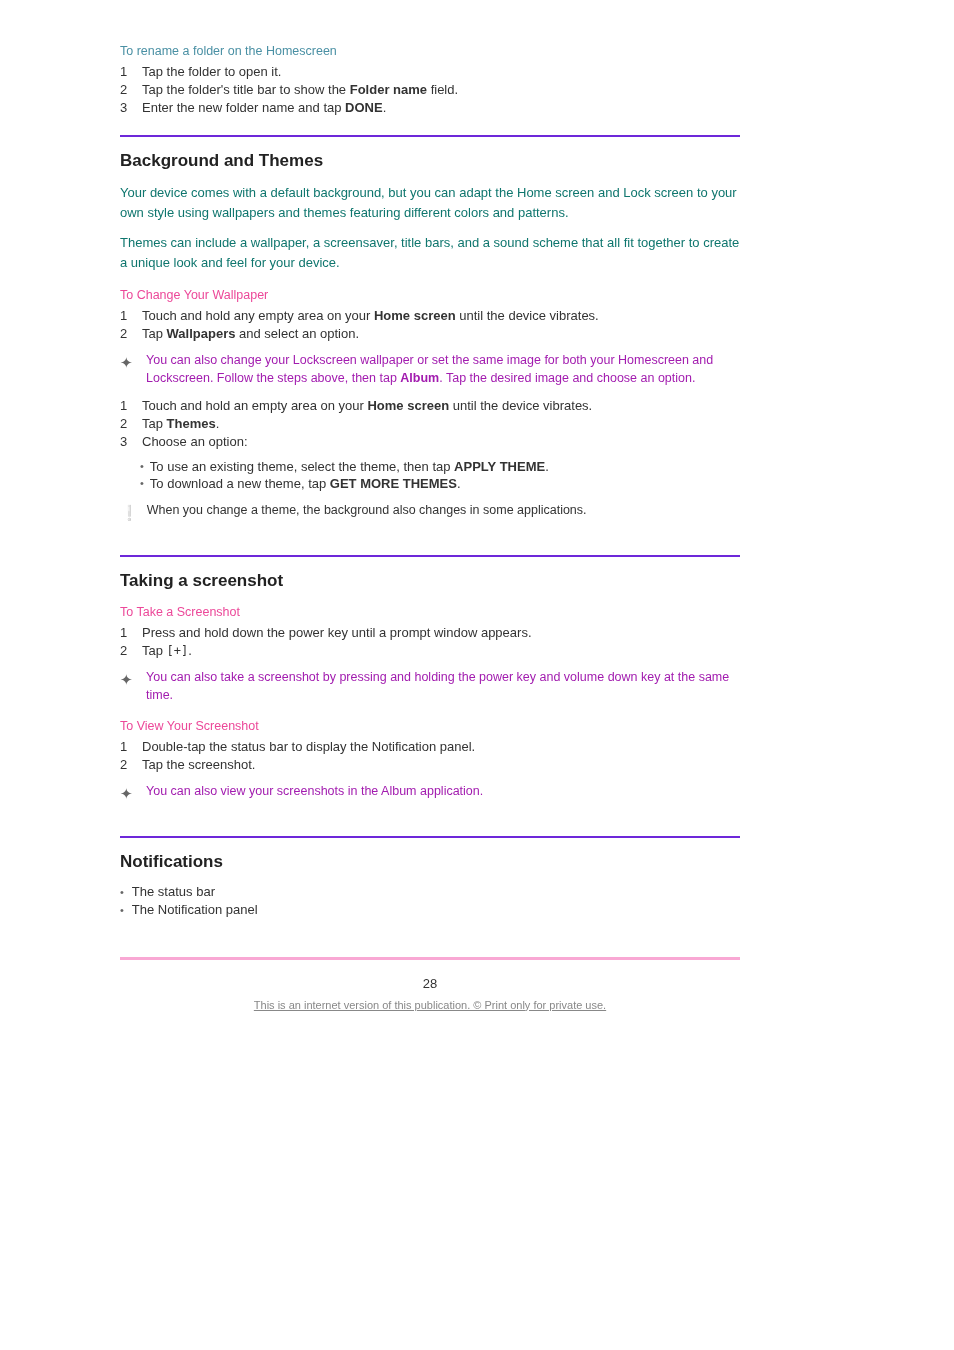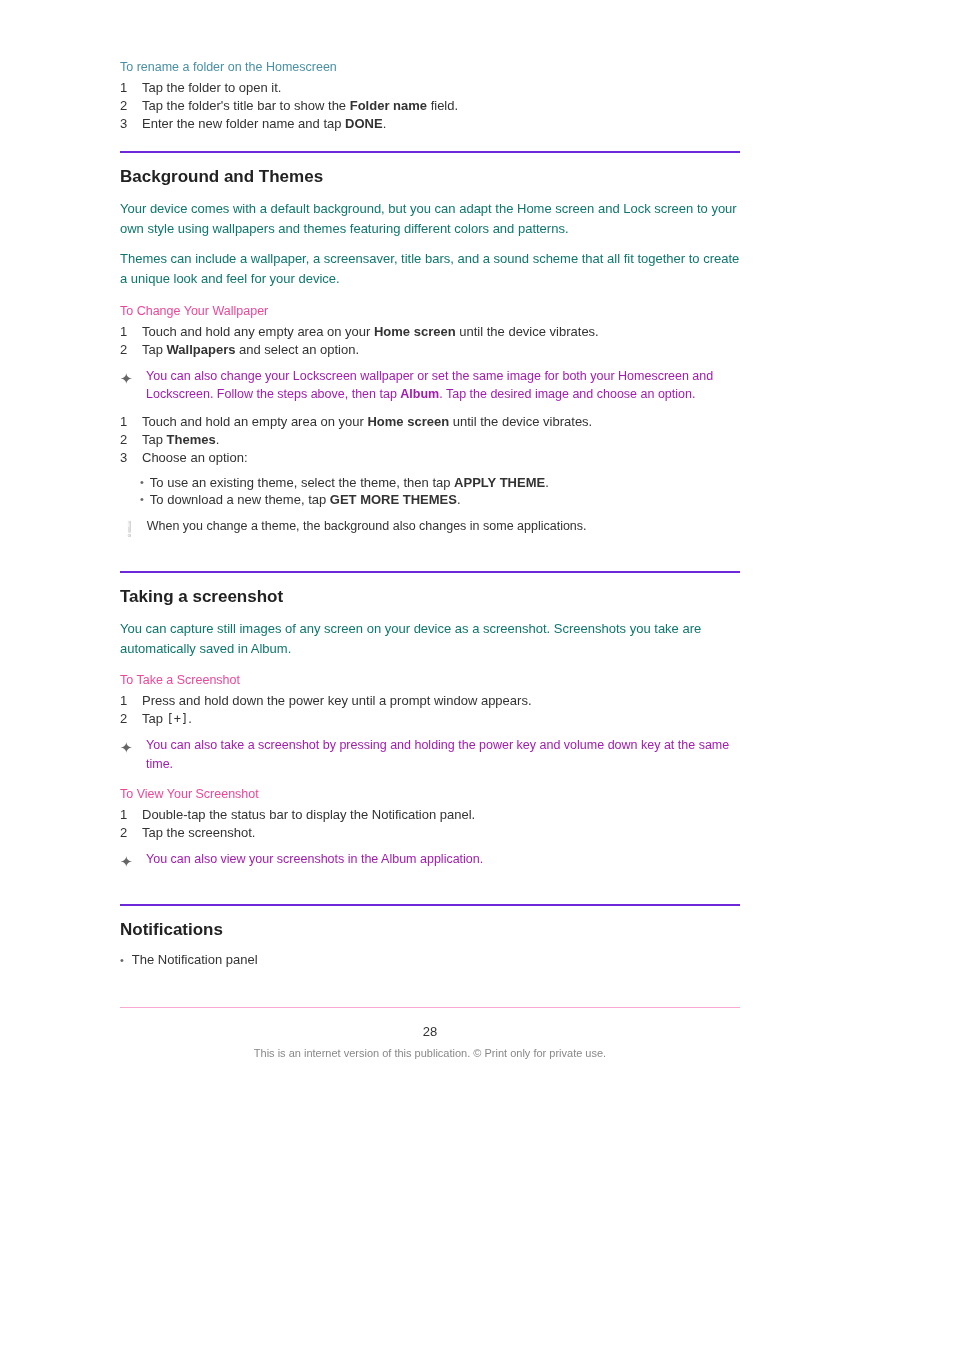--- a/index.html
+++ b/index.html
@@ -11,21 +11,21 @@
       font-family: Arial, sans-serif;
       font-size: 13px;
       color: #333;
       background: #fff;
       width: 954px;
       min-height: 1350px;
     }
     .page {
       width: 860px;
       min-height: 1350px;
-      padding: 60px 120px 60px 120px;
+      padding: 44px 120px 60px 120px;
       position: relative;
     }
     .section-intro {
       margin-bottom: 20px;
     }
     .link-heading {
       color: #4a90a4;
       font-size: 12.5px;
       margin-bottom: 6px;
       display: block;
@@ -128,31 +128,32 @@
     }
     .bullet-list li::before {
       content: "•";
       color: #666;
       font-size: 11px;
       margin-top: 2px;
     }
     .page-footer {
       text-align: center;
       margin-top: 40px;
-      border-top: 1px solid #f9a8d4;
+      border-top: 3px solid #f9a8d4;
       padding-top: 16px;
     }
     .page-number {
       font-size: 13px;
       color: #333;
       margin-bottom: 8px;
     }
     .footer-note {
       font-size: 11px;
       color: #888;
+      text-decoration: underline;
     }
     .monospace {
       font-family: monospace;
       font-size: 12px;
     }
   </style>
 </head>
 <body>
 
 <div class="page">
@@ -222,21 +223,20 @@
     </ul>
 
     <div class="warning-box">
       <span class="warning-icon">❕</span>
       <span>When you change a theme, the background also changes in some applications.</span>
     </div>
   </div>
 
   <div class="main-section">
     <div class="main-section-title">Taking a screenshot</div>
-    <p class="body-para">You can capture still images of any screen on your device as a screenshot. Screenshots you take are automatically saved in Album.</p>
 
     <span class="sub-heading">To Take a Screenshot</span>
     <ol class="numbered-list">
       <li>
         <span class="num">1</span>
         <span>Press and hold down the power key until a prompt window appears.</span>
       </li>
       <li>
         <span class="num">2</span>
         <span>Tap <span class="monospace">[+]</span>.</span>
@@ -263,20 +263,23 @@
     <div class="tip-box">
       <span class="tip-icon">✦</span>
       <span class="tip-text">You can also view your screenshots in the Album application.</span>
     </div>
   </div>
 
   <div class="main-section">
     <div class="main-section-title">Notifications</div>
     <ul class="bullet-list">
       <li>
+        <span>The status bar</span>
+      </li>
+      <li>
         <span>The Notification panel</span>
       </li>
     </ul>
   </div>
 
   <div class="page-footer">
     <div class="page-number">28</div>
     <div class="footer-note">This is an internet version of this publication. © Print only for private use.</div>
   </div>
 </div>

